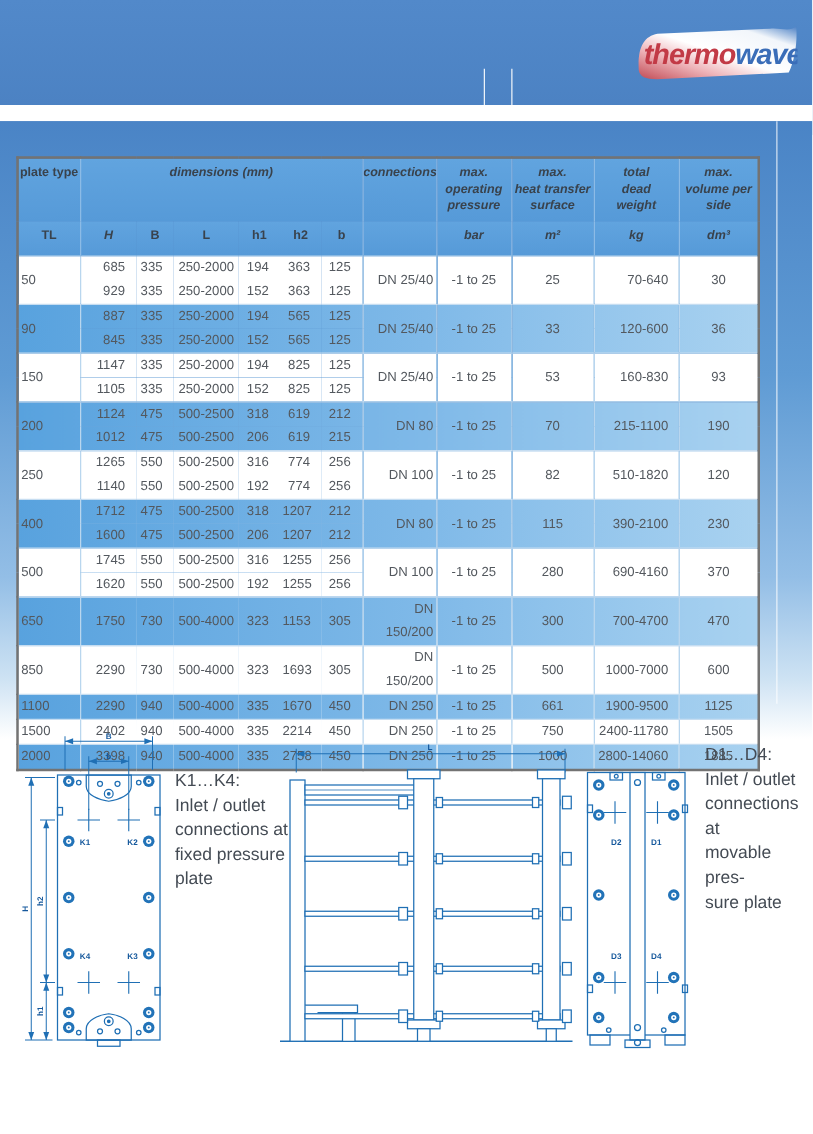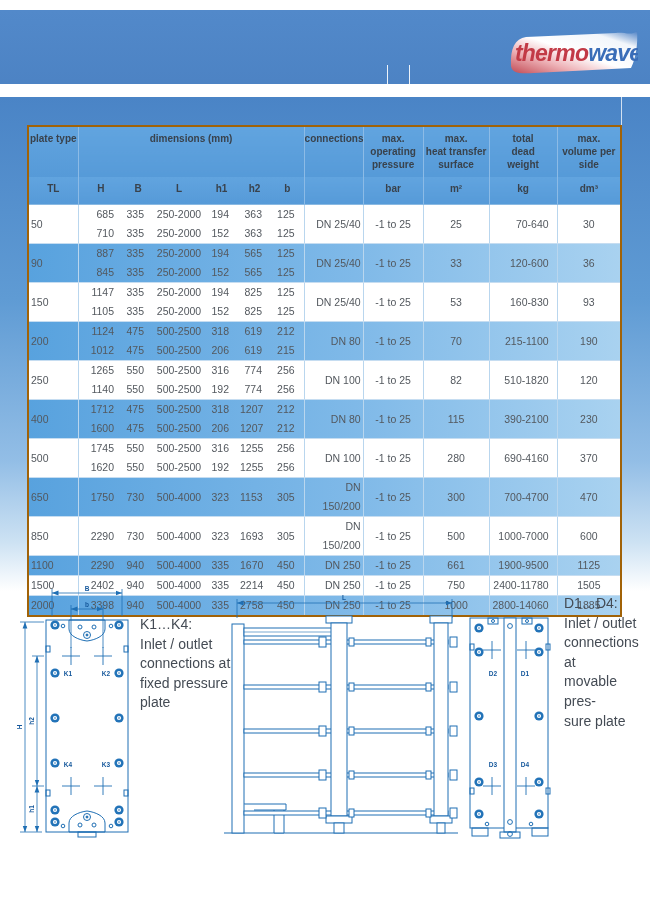--- a/index.html
+++ b/index.html
@@ -1,41 +1,41 @@
 <!DOCTYPE html>
 <html><head>
 <meta charset="utf-8">
 <style>
   html,body{margin:0;padding:0;background:#fff;}
   .page{position:relative;width:650px;height:907px;overflow:hidden;background:#fff;
         font-family:"Liberation Sans",sans-serif;}
   
-  .banner{position:absolute;left:0;top:10px;width:650px;height:108px;
+  .banner{position:absolute;left:0;top:0;width:650px;height:108px;
           background:linear-gradient(180deg,#5289ca 0%,#4a80c1 100%);}
   .banner-tick{position:absolute;top:55px;width:1px;height:29px;background:rgba(255,255,255,.9);}
   .white-strip{position:absolute;left:0;top:84px;width:650px;height:13px;background:#ffffff;}
   .logo{position:absolute;right:12px;top:20px;}
   
   .content{position:absolute;left:0;top:97px;width:650px;height:810px;
            background:linear-gradient(180deg,#4a84c6 0%,#5f9bd4 25%,#93bee6 45%,#cde2f3 55%,#ffffff 61%);}
   .vline{position:absolute;left:621px;top:97px;width:1px;height:466px;background:rgba(255,255,255,.75);}
   
-  table.spec{position:absolute;left:27px;top:125px;width:593px;border-collapse:collapse;
-             border:2px solid #a16207;table-layout:fixed;}
+  table.spec{position:absolute;left:13px;top:125px;width:593px;border-collapse:collapse;
+             border:2px solid #737373;table-layout:fixed;}
   table.spec th,table.spec td{margin:0;overflow:hidden;}
   thead th{background:linear-gradient(180deg,#61a4df,#569ad8);font-size:10px;font-weight:bold;
            color:#39424c;white-space:pre-line;line-height:1.28;padding:0;}
   tr.hrow1 th{height:44px;vertical-align:top;padding-top:6px;}
   tr.hrow2 th{height:24px;vertical-align:middle;padding-bottom:3px;border-bottom:1px solid #8ab9e2;}
   tbody td{font-size:10.5px;color:#53585e;height:19px;padding:0 2px;line-height:19px;}
   tbody tr{background:#ffffff;}
   tbody tr.shade{background:linear-gradient(90deg,#58a2de 0%,#7fb9e8 55%,#a9d2f0 100%);}
   td.gb{border-bottom:1px solid #c6ddf1;}
   .bl{border-left:1px solid #b9d6ee;}
-  tr.hrow1 .bl,tr.hrow2 .bl{border-left:1px solid #8cbbe6;}
+  tr.hrow1 .bl,tr.hrow2 .bl{border-left:1px solid #8cbbe6;font-style:italic;}
   .c-plate{}
   .c-h,.c-b,.c-h1,.c-h2,.c-bb{text-align:right;padding-right:9px !important;}
   .c-l{text-align:center;}
   .c-conn{text-align:right;padding-left:4px !important;}
   .c-press,.c-surf,.c-vol{text-align:center;}
   .c-weight{text-align:right;padding-right:8px !important;}
   
   .drw{position:absolute;}
   .drw text{font-family:"Liberation Sans",sans-serif;}
   .caption{position:absolute;font-size:14px;line-height:1.4;color:#444b54;white-space:pre-line;}
@@ -124,21 +124,21 @@
           <td class="c-h1">194</td>
           <td class="c-h2">363</td>
           <td class="c-bb">125</td>
           <td class="c-conn bl gb" rowspan="2">DN 25/40</td>
           <td class="c-press bl gb" rowspan="2">-1 to 25</td>
           <td class="c-surf bl gb" rowspan="2">25</td>
           <td class="c-weight bl gb" rowspan="2">70-640</td>
           <td class="c-vol bl gb" rowspan="2">30</td>
         </tr>
         <tr>
-          <td class="c-h bl gb">710</td>
+          <td class="c-h bl gb">929</td>
           <td class="c-b gb">335</td>
           <td class="c-l gb">250-2000</td>
           <td class="c-h1 gb">152</td>
           <td class="c-h2 gb">363</td>
           <td class="c-bb gb">125</td>
         </tr>
         <tr class="shade">
           <td class="c-plate gb" rowspan="2">90</td>
           <td class="c-h bl">887</td>
           <td class="c-b">335</td>

